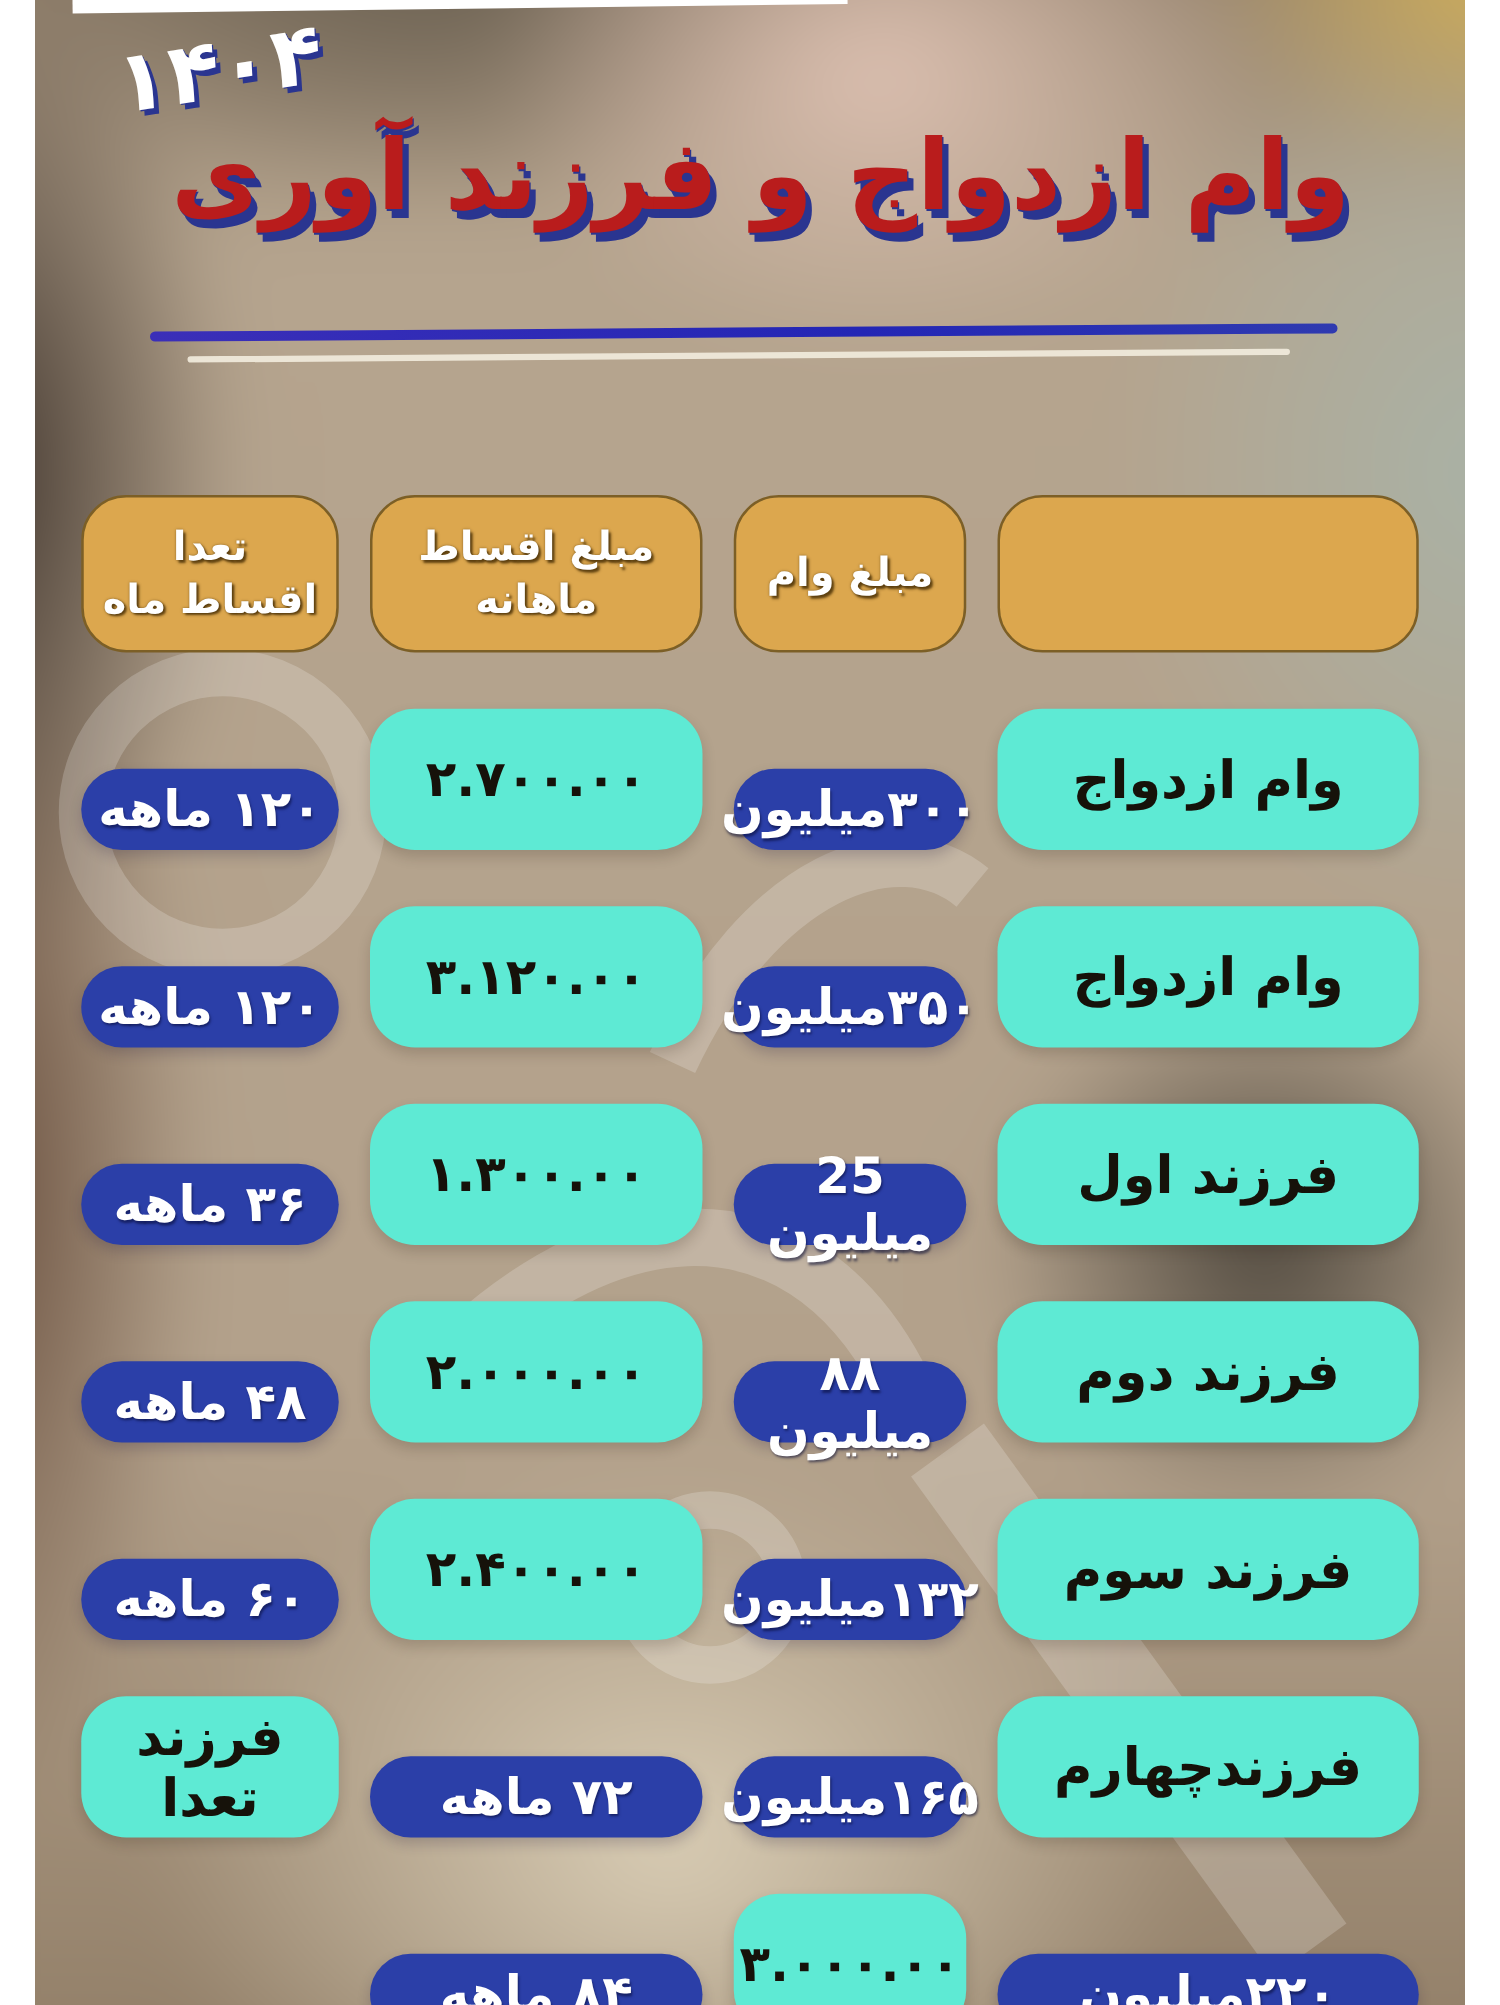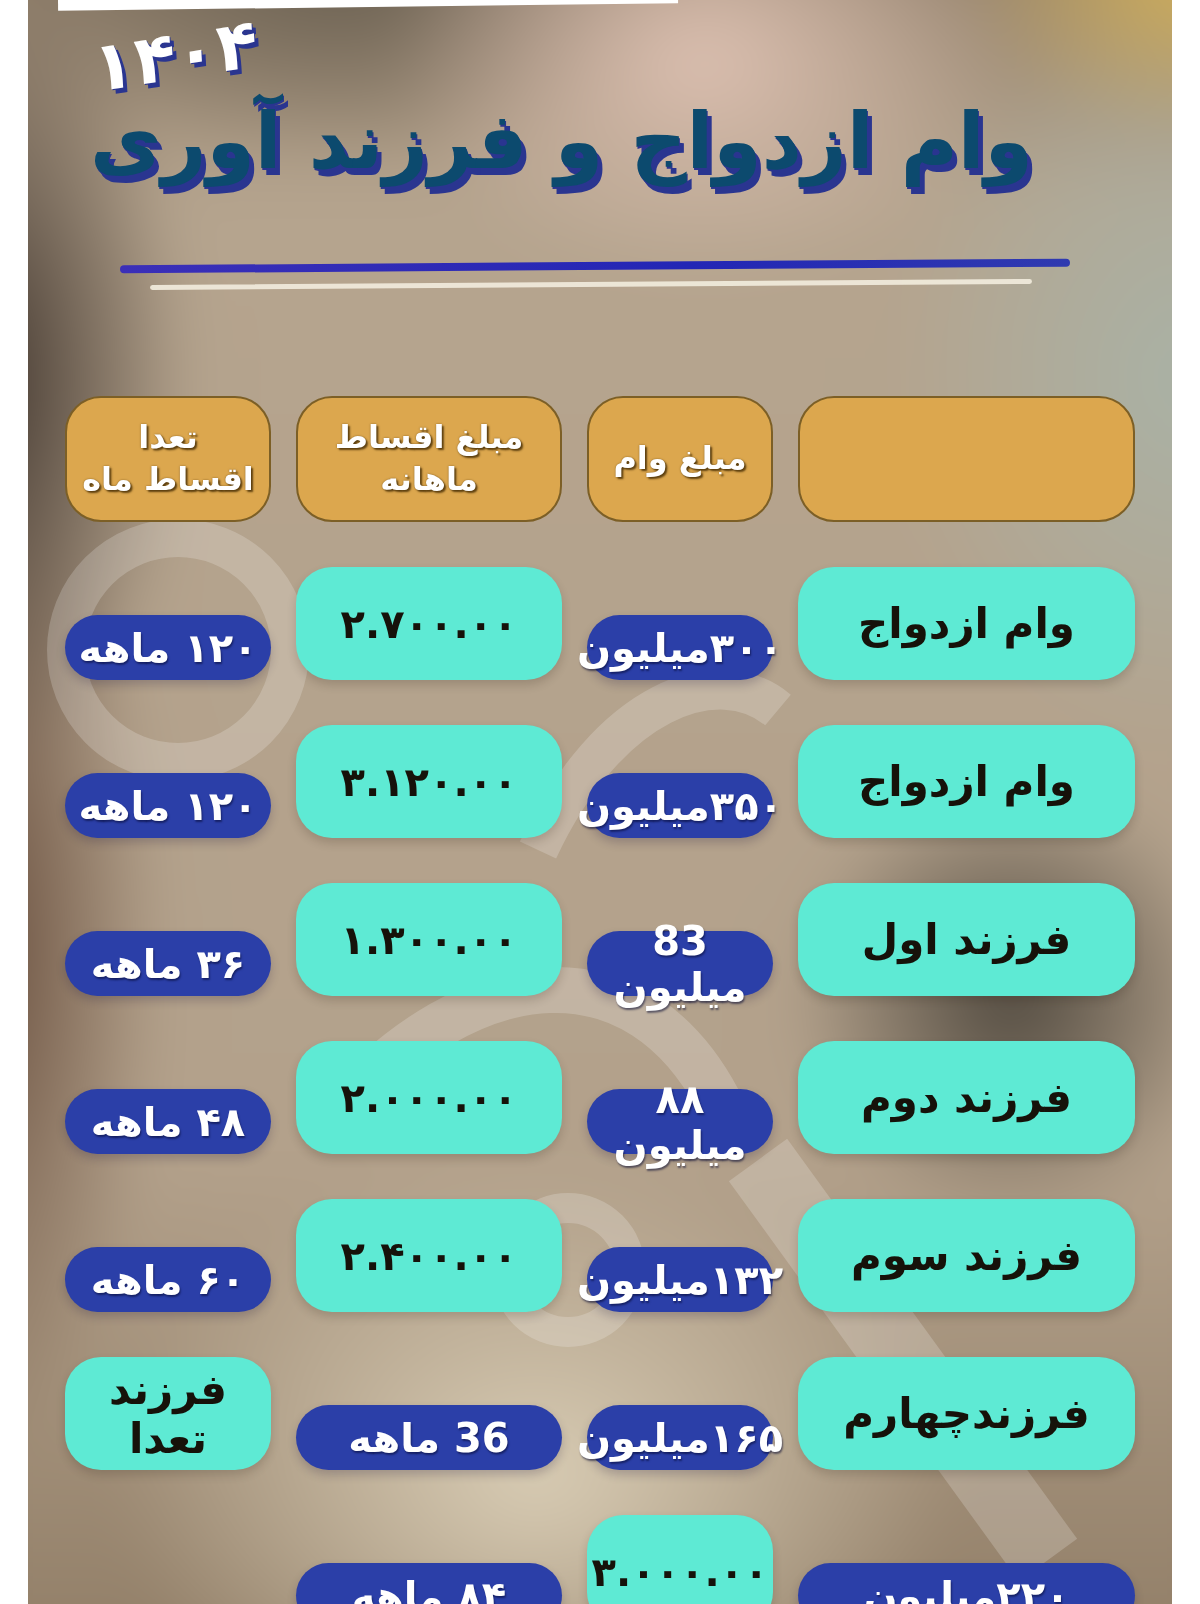--- a/index.html
+++ b/index.html
@@ -27,22 +27,22 @@
   .top-sliver{position:absolute;top:-9px;left:30px;width:620px;height:16px;background:#ffffff;transform:rotate(-0.7deg);}
   .watermark{position:absolute;inset:0;pointer-events:none;}
 
   
   .year{
     position:absolute;top:16px;left:92px;font-size:68px;font-weight:700;color:#ffffff;
     transform:rotate(-9deg) skewX(-6deg);letter-spacing:4px;
     text-shadow:4px 5px 0 #2a3590,1px 1px 0 #2a3590;
   }
   .title{
-    position:absolute;top:96px;left:90px;width:990px;margin:0;direction:rtl;text-align:left;
-    font-size:78px;font-weight:700;color:#0c4a6e;letter-spacing:2px;
+    position:absolute;top:96px;left:90px;width:990px;margin:0;direction:rtl;text-align:right;
+    font-size:78px;font-weight:700;color:#b91c1c;letter-spacing:2px;
     text-shadow:5px 7px 0 #2a3590,1px 2px 0 #2a3590;
   }
   .rule-blue{position:absolute;top:262px;left:120px;width:950px;height:8px;background:linear-gradient(90deg,#3b2fb8,#2326b5 60%,#2f3ab0);border-radius:4px;transform:rotate(-0.4deg);}
   .rule-white{position:absolute;top:282px;left:150px;width:882px;height:5px;background:#efe9da;border-radius:3px;transform:rotate(-0.4deg);opacity:.95;}
 
   
   .table{
     position:absolute;top:396px;left:65px;width:1070px;direction:rtl;
     display:grid;grid-template-columns:337px 186px 266px 206px;
     grid-template-rows:126px repeat(7,113px);row-gap:45px;justify-content:space-between;
@@ -97,37 +97,37 @@
     <div class="pill blue">۳۰۰میلیون</div>
     <div class="pill white num">۲.۷۰۰.۰۰</div>
     <div class="pill blue">۱۲۰ ماهه</div>
 
     <div class="pill white">وام ازدواج</div>
     <div class="pill blue">۳۵۰میلیون</div>
     <div class="pill white num">۳.۱۲۰.۰۰</div>
     <div class="pill blue">۱۲۰ ماهه</div>
 
     <div class="pill white">فرزند اول</div>
-    <div class="pill blue">83 میلیون</div>
+    <div class="pill blue">25 میلیون</div>
     <div class="pill white num">۱.۳۰۰.۰۰</div>
     <div class="pill blue">۳۶ ماهه</div>
 
     <div class="pill white">فرزند دوم</div>
     <div class="pill blue">۸۸ میلیون</div>
     <div class="pill white num">۲.۰۰۰.۰۰</div>
     <div class="pill blue">۴۸ ماهه</div>
 
     <div class="pill white">فرزند سوم</div>
     <div class="pill blue">۱۳۲میلیون</div>
     <div class="pill white num">۲.۴۰۰.۰۰</div>
     <div class="pill blue">۶۰ ماهه</div>
 
     <div class="pill white">فرزندچهارم</div>
     <div class="pill blue">۱۶۵میلیون</div>
-    <div class="pill blue">36 ماهه</div>
+    <div class="pill blue">۷۲ ماهه</div>
 
     <div class="pill white">فرزند تعدا</div>
     <div class="pill blue">۲۲۰میلیون</div>
     <div class="pill white num">۳.۰۰۰.۰۰</div>
     <div class="pill blue">۸۴ ماهه</div>
 
   </div>
 </div>
 
 </body></html>

